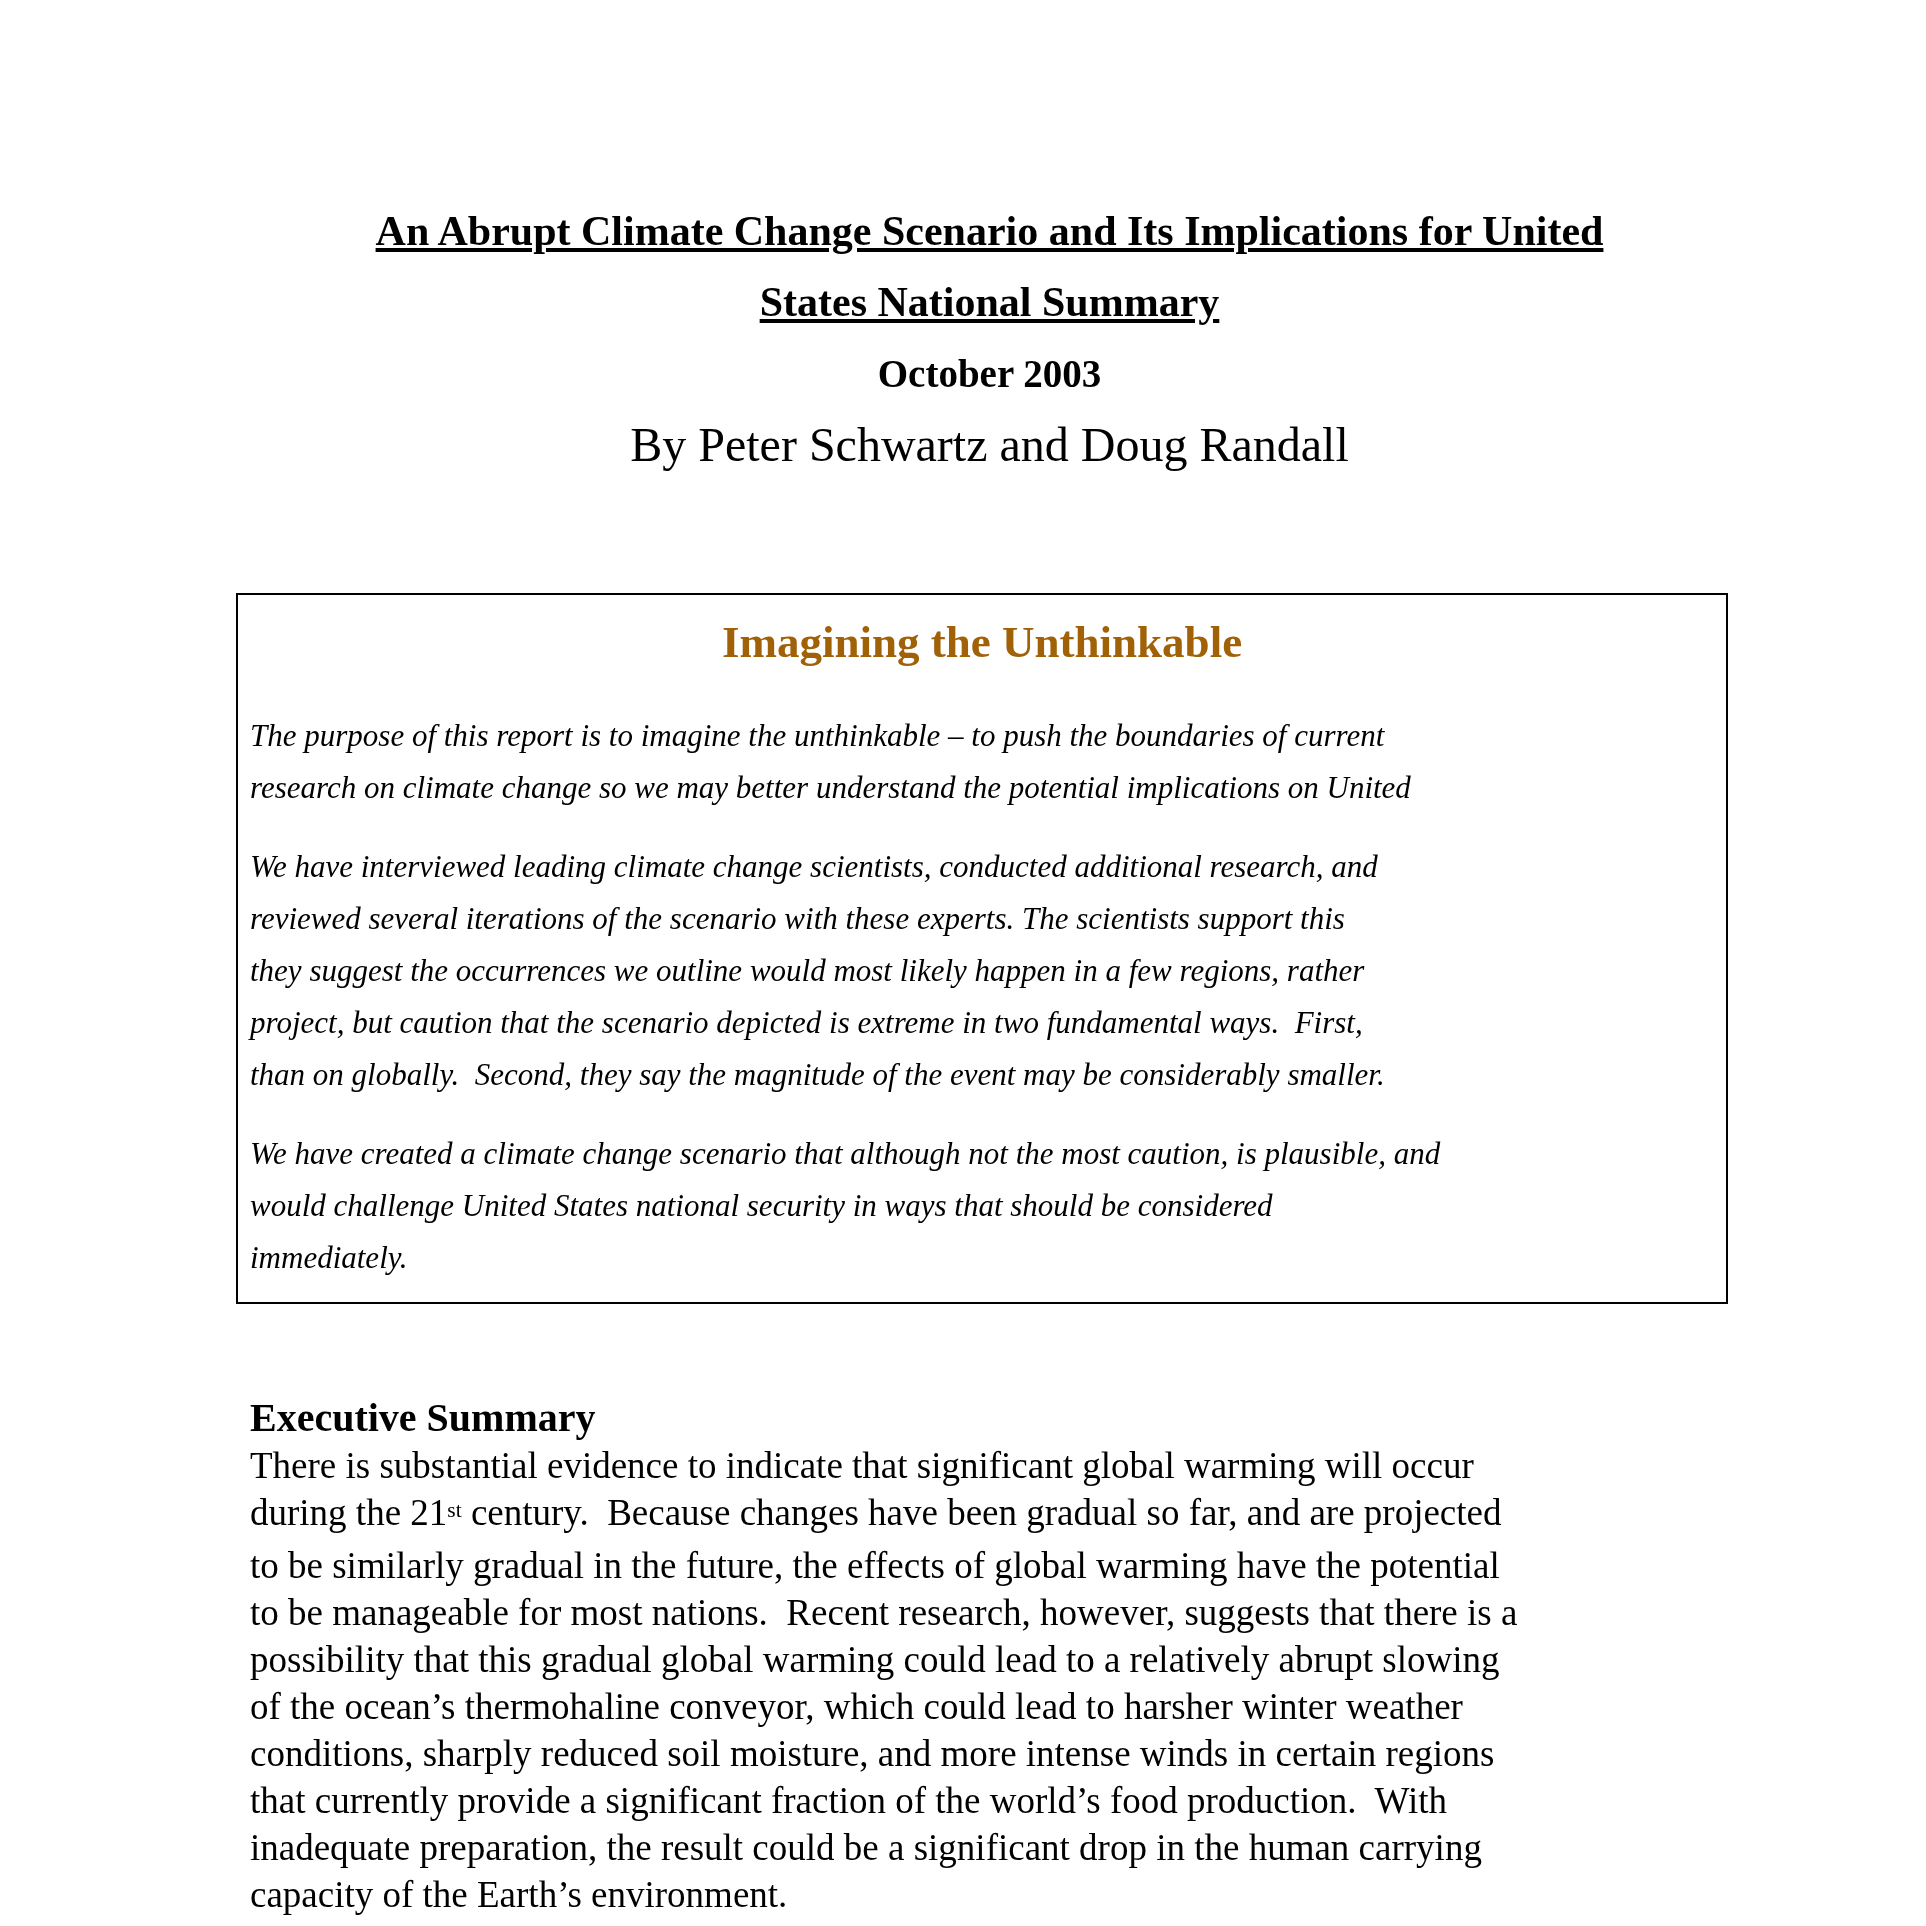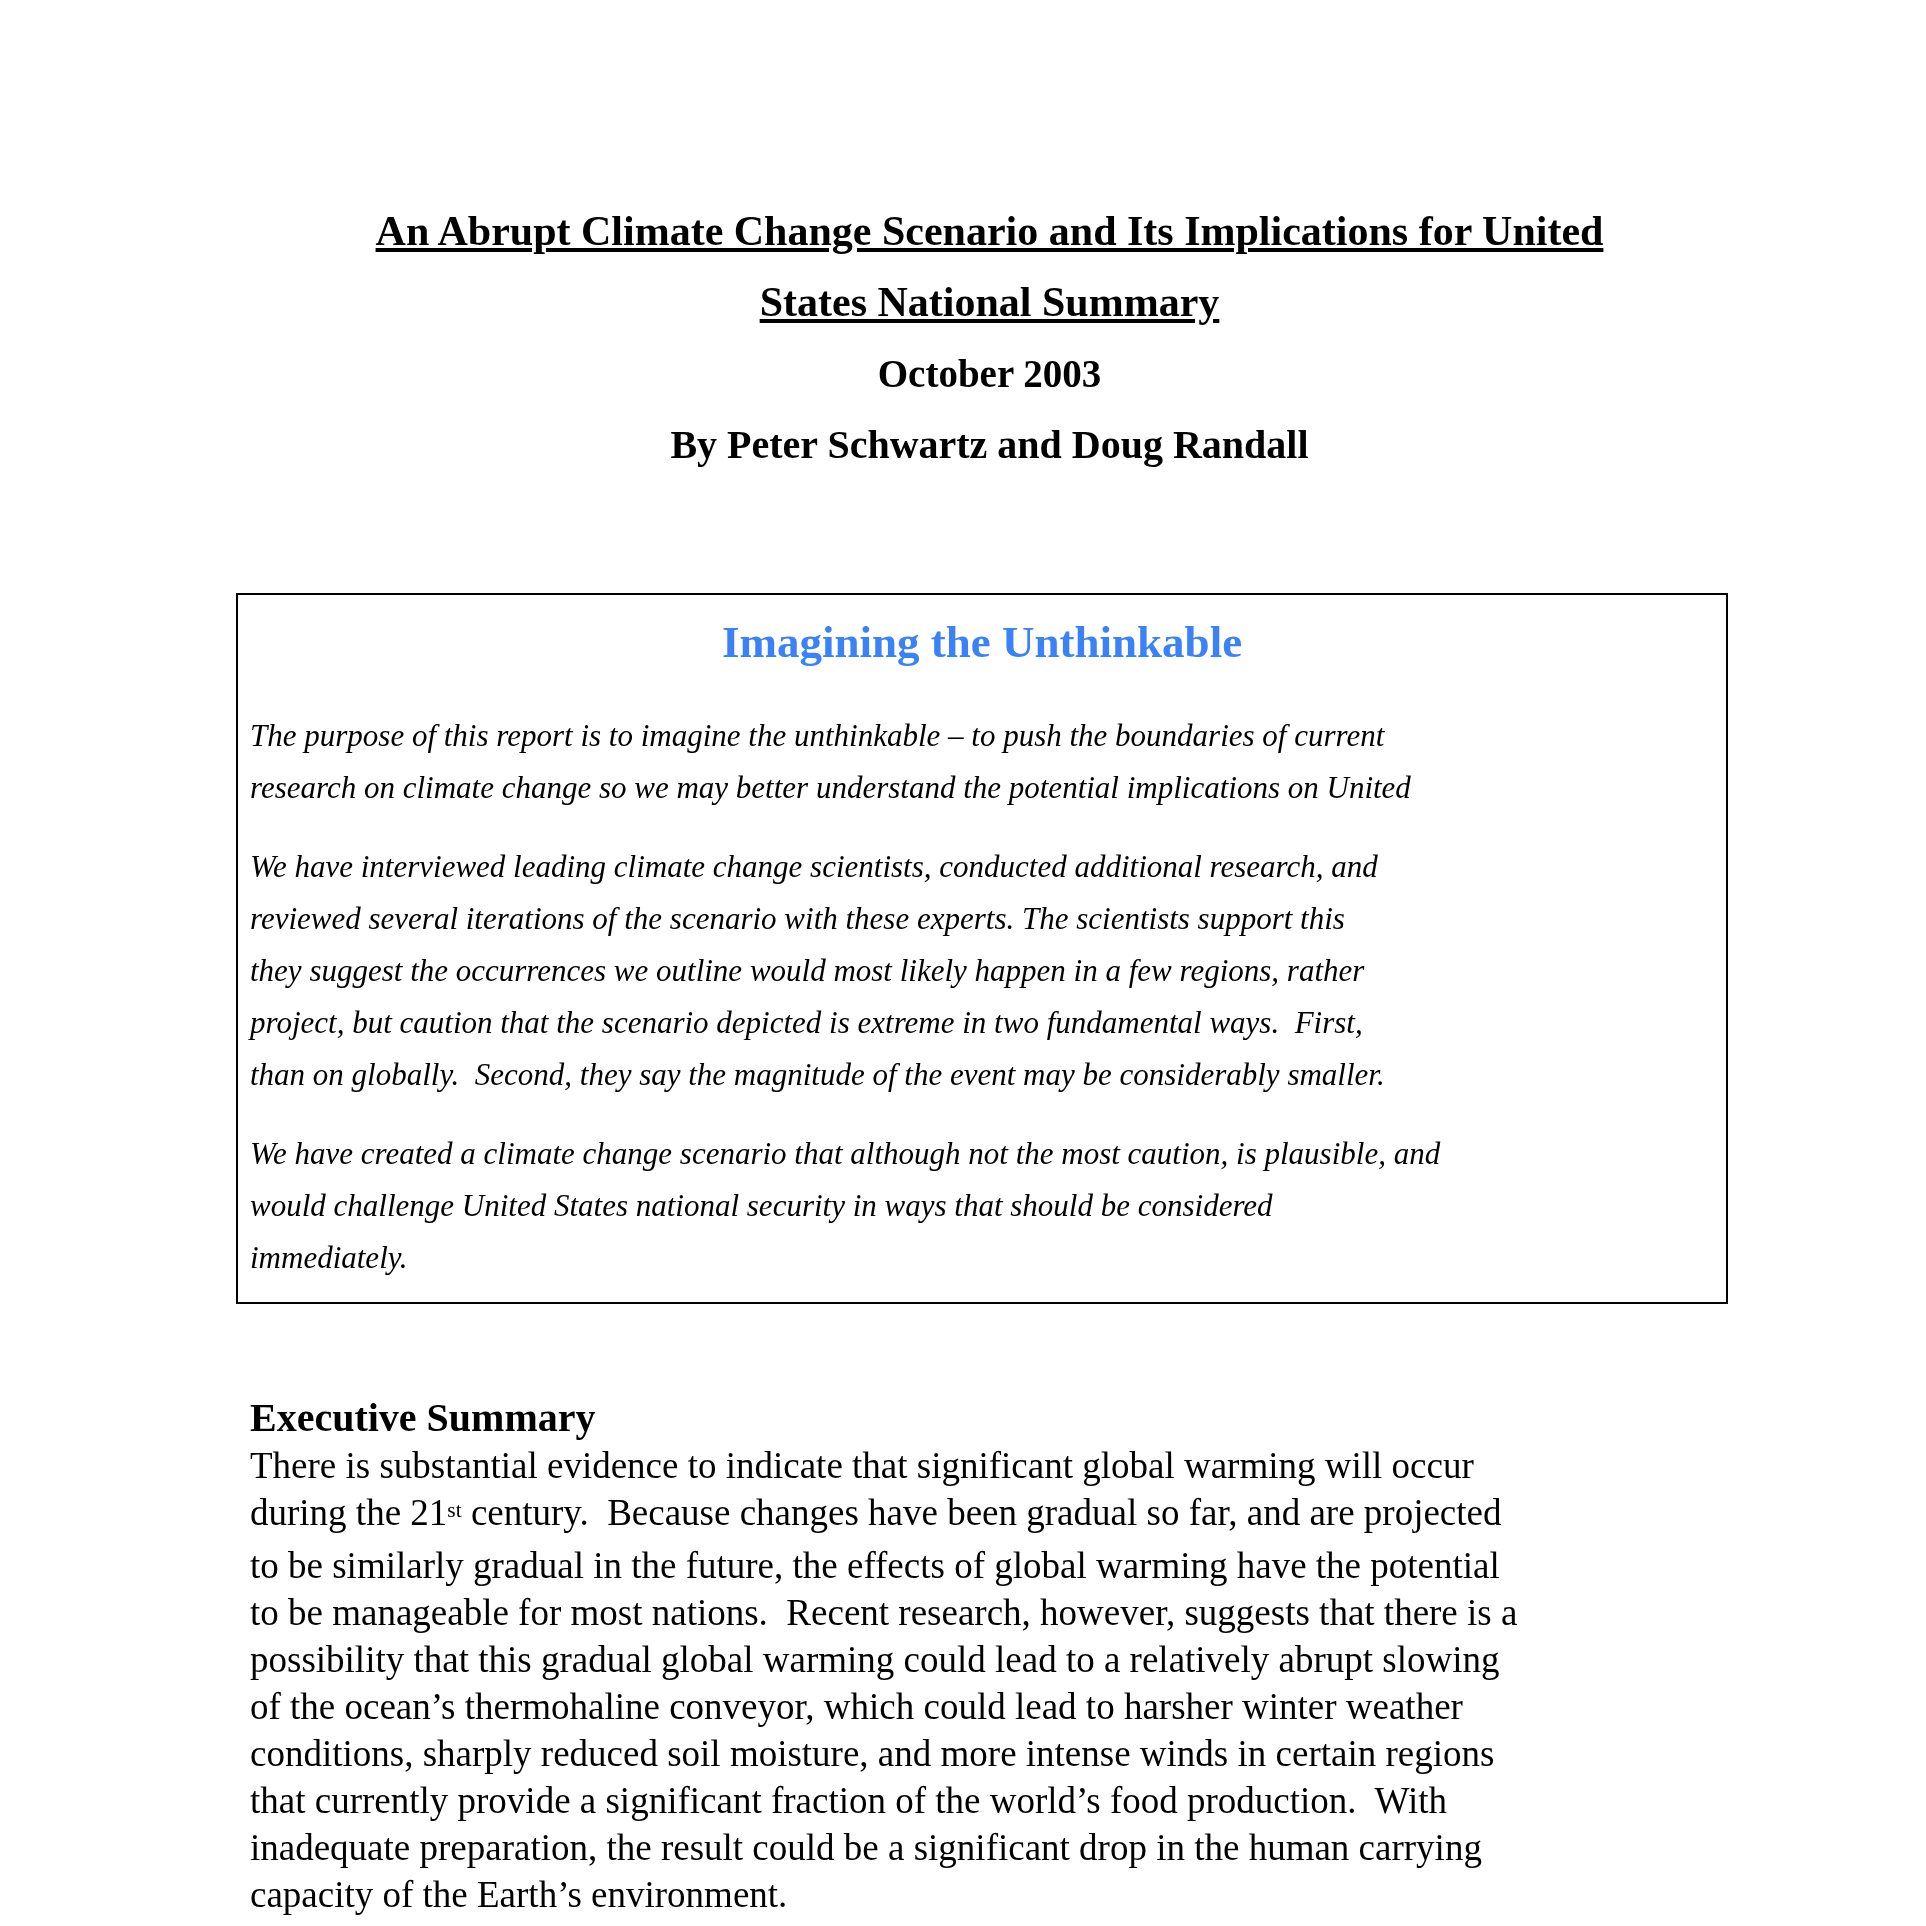--- a/index.html
+++ b/index.html
@@ -8,32 +8,32 @@
     width:1965px;height:2542px;
     background:#ffffff;
     color:#000000;
     font-family:"Liberation Serif","DejaVu Serif",serif;
     overflow:hidden;
   }
   .content{position:absolute;left:250px;top:0;width:1479px;}
   .title-block{margin-top:196px;text-align:center;font-weight:bold;}
   .title-line{font-size:42px;line-height:71px;white-space:pre;text-decoration:underline;}
   .doc-date{font-size:39px;line-height:71px;white-space:pre;font-weight:bold;}
-  .byline{font-size:40px;line-height:71px;white-space:pre;font-weight:bold;text-align:center;}
+  .byline{font-size:48px;line-height:71px;white-space:pre;font-weight:normal;text-align:center;}
   .callout{
     box-sizing:border-box;
     margin-top:113px;
     margin-left:-14.3px;
     width:1492px;
     border:2.3px solid #000000;
     padding:15.4px 11.6px 17.3px 12.3px;
   }
   .callout-heading{
     font-size:45px;line-height:65px;font-weight:bold;
-    color:#3b82f6;text-align:center;margin:0 0 35px 0;white-space:pre;
+    color:#a16207;text-align:center;margin:0 0 35px 0;white-space:pre;
   }
   .callout p{margin:0 0 27px 0;font-style:italic;font-size:31px;}
   .callout p.last{margin-bottom:0;}
   .callout .ln{line-height:52px;}
   .ln{white-space:pre;}
   .section-heading{
     margin-top:90px;
     font-size:40px;line-height:48px;font-weight:bold;white-space:pre;
   }
   .bodypara{margin:0;font-size:37px;}

